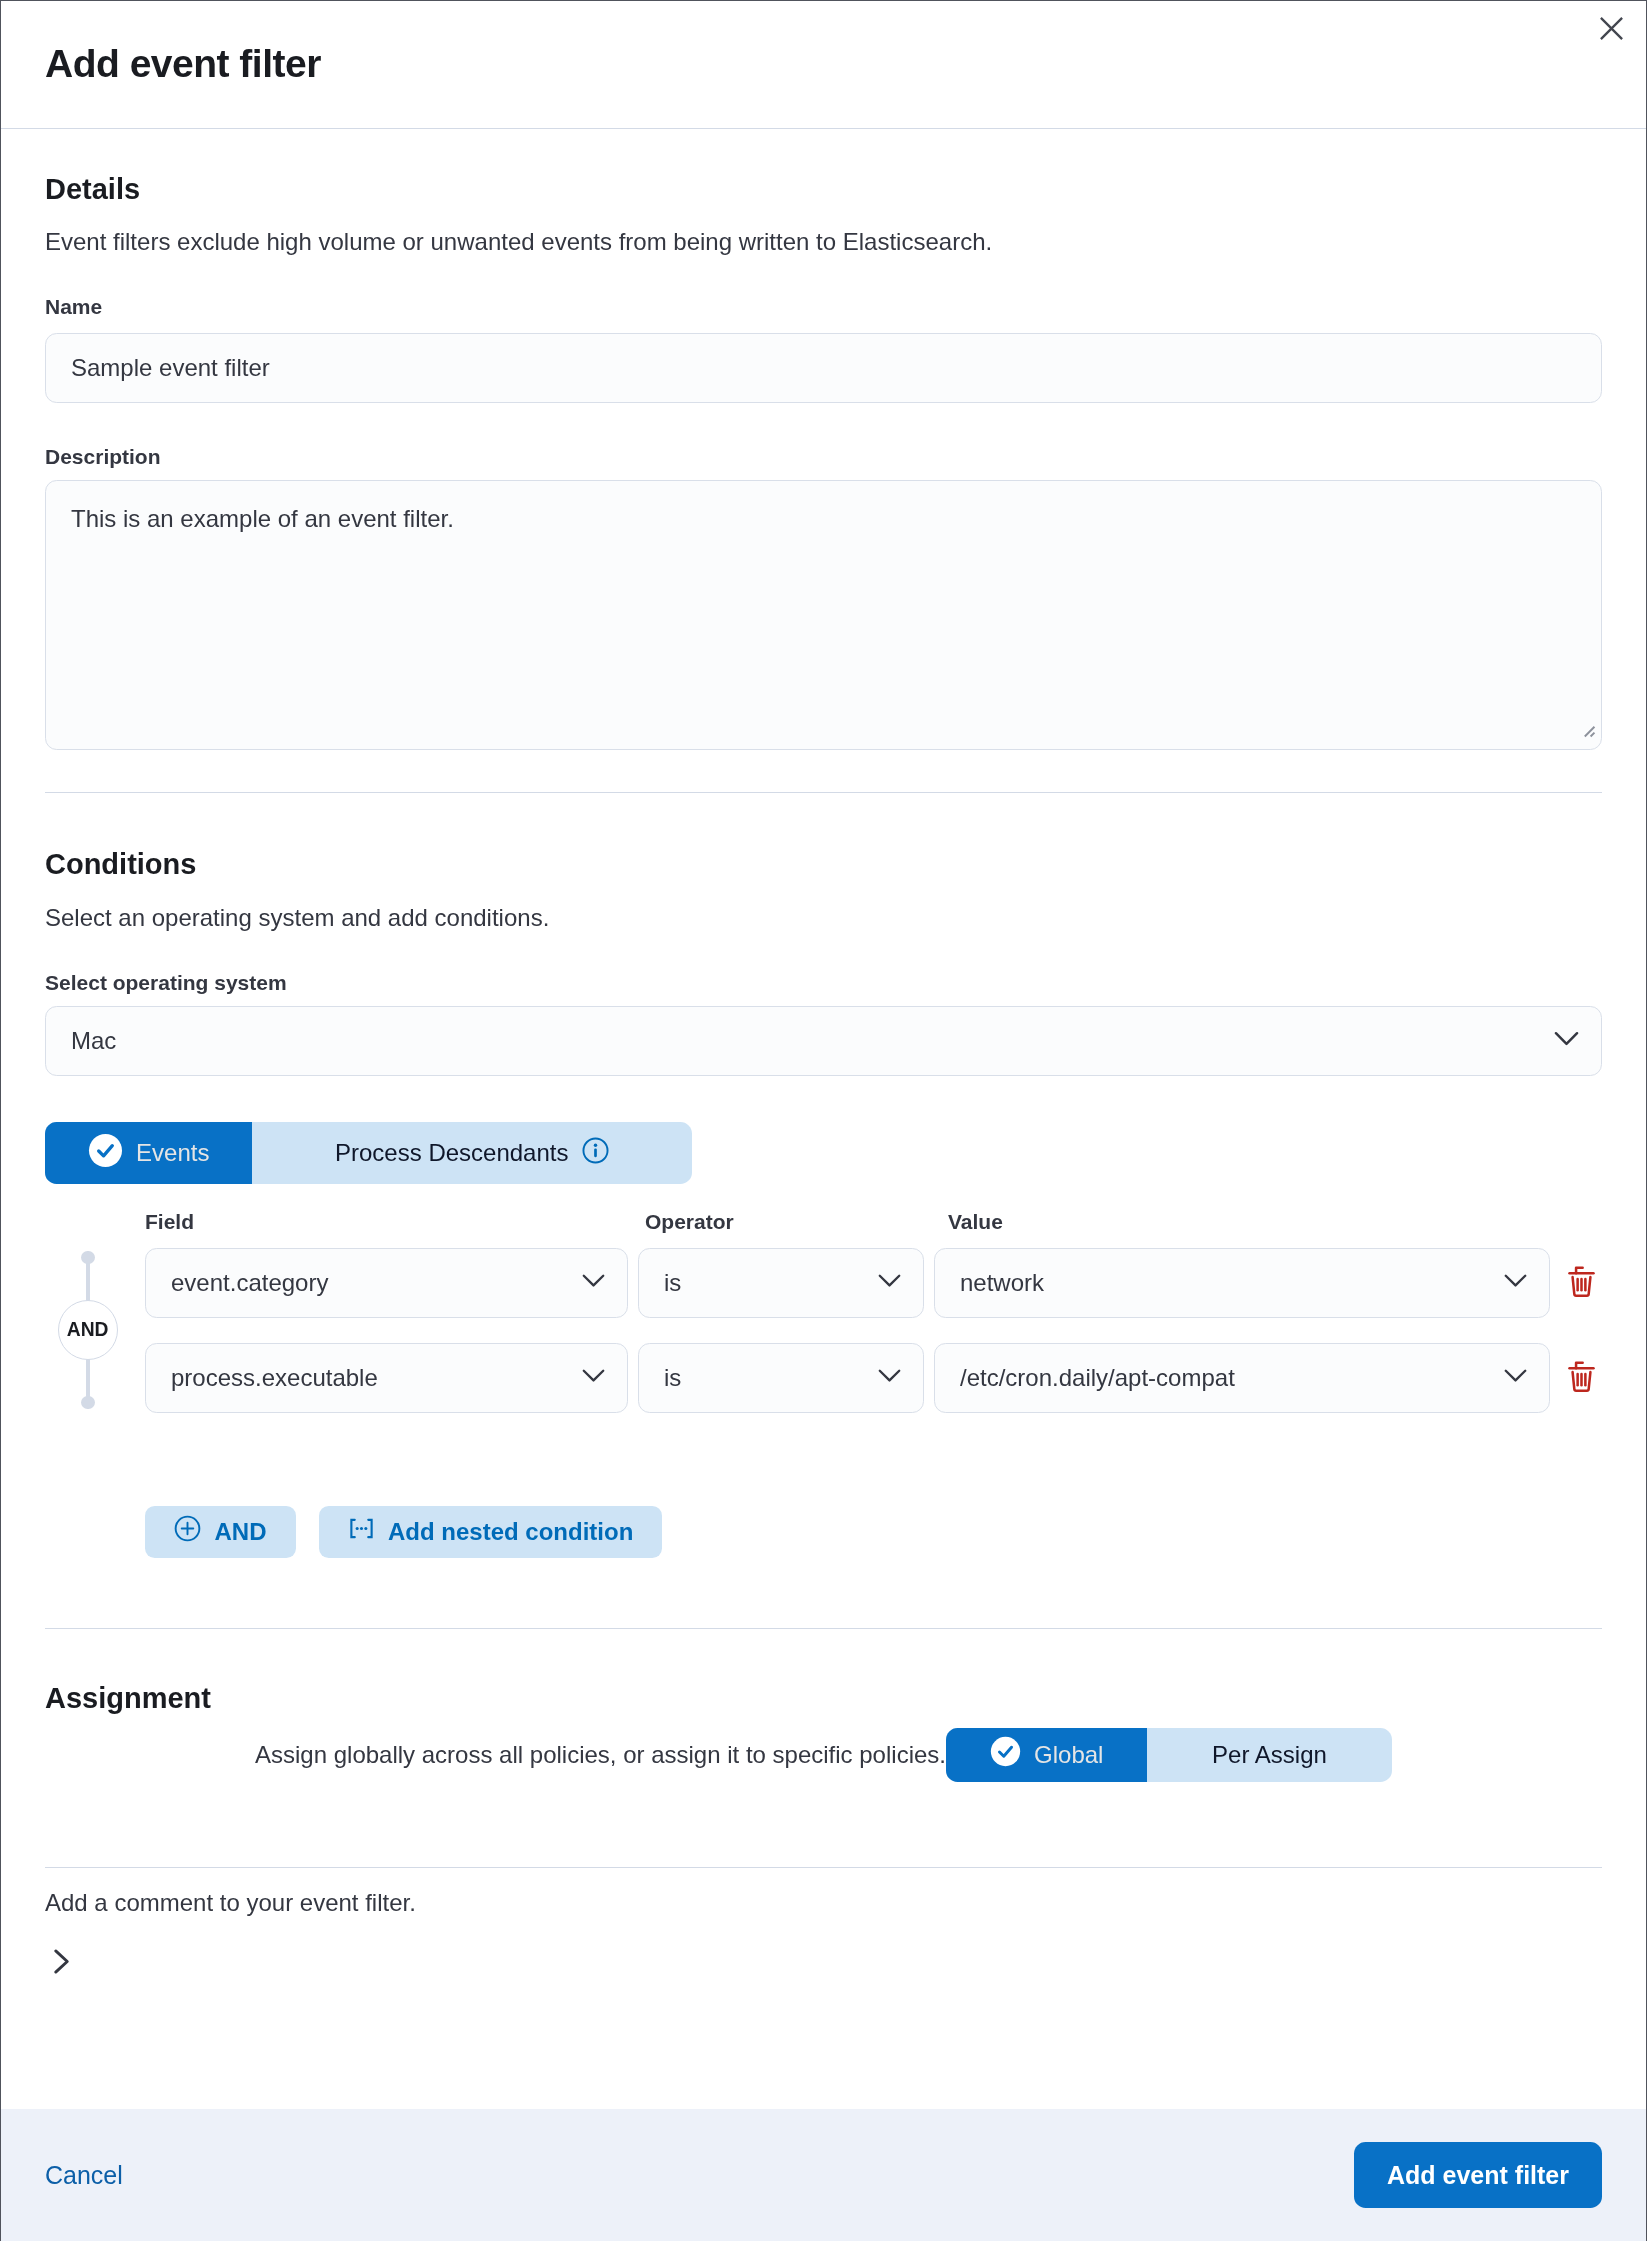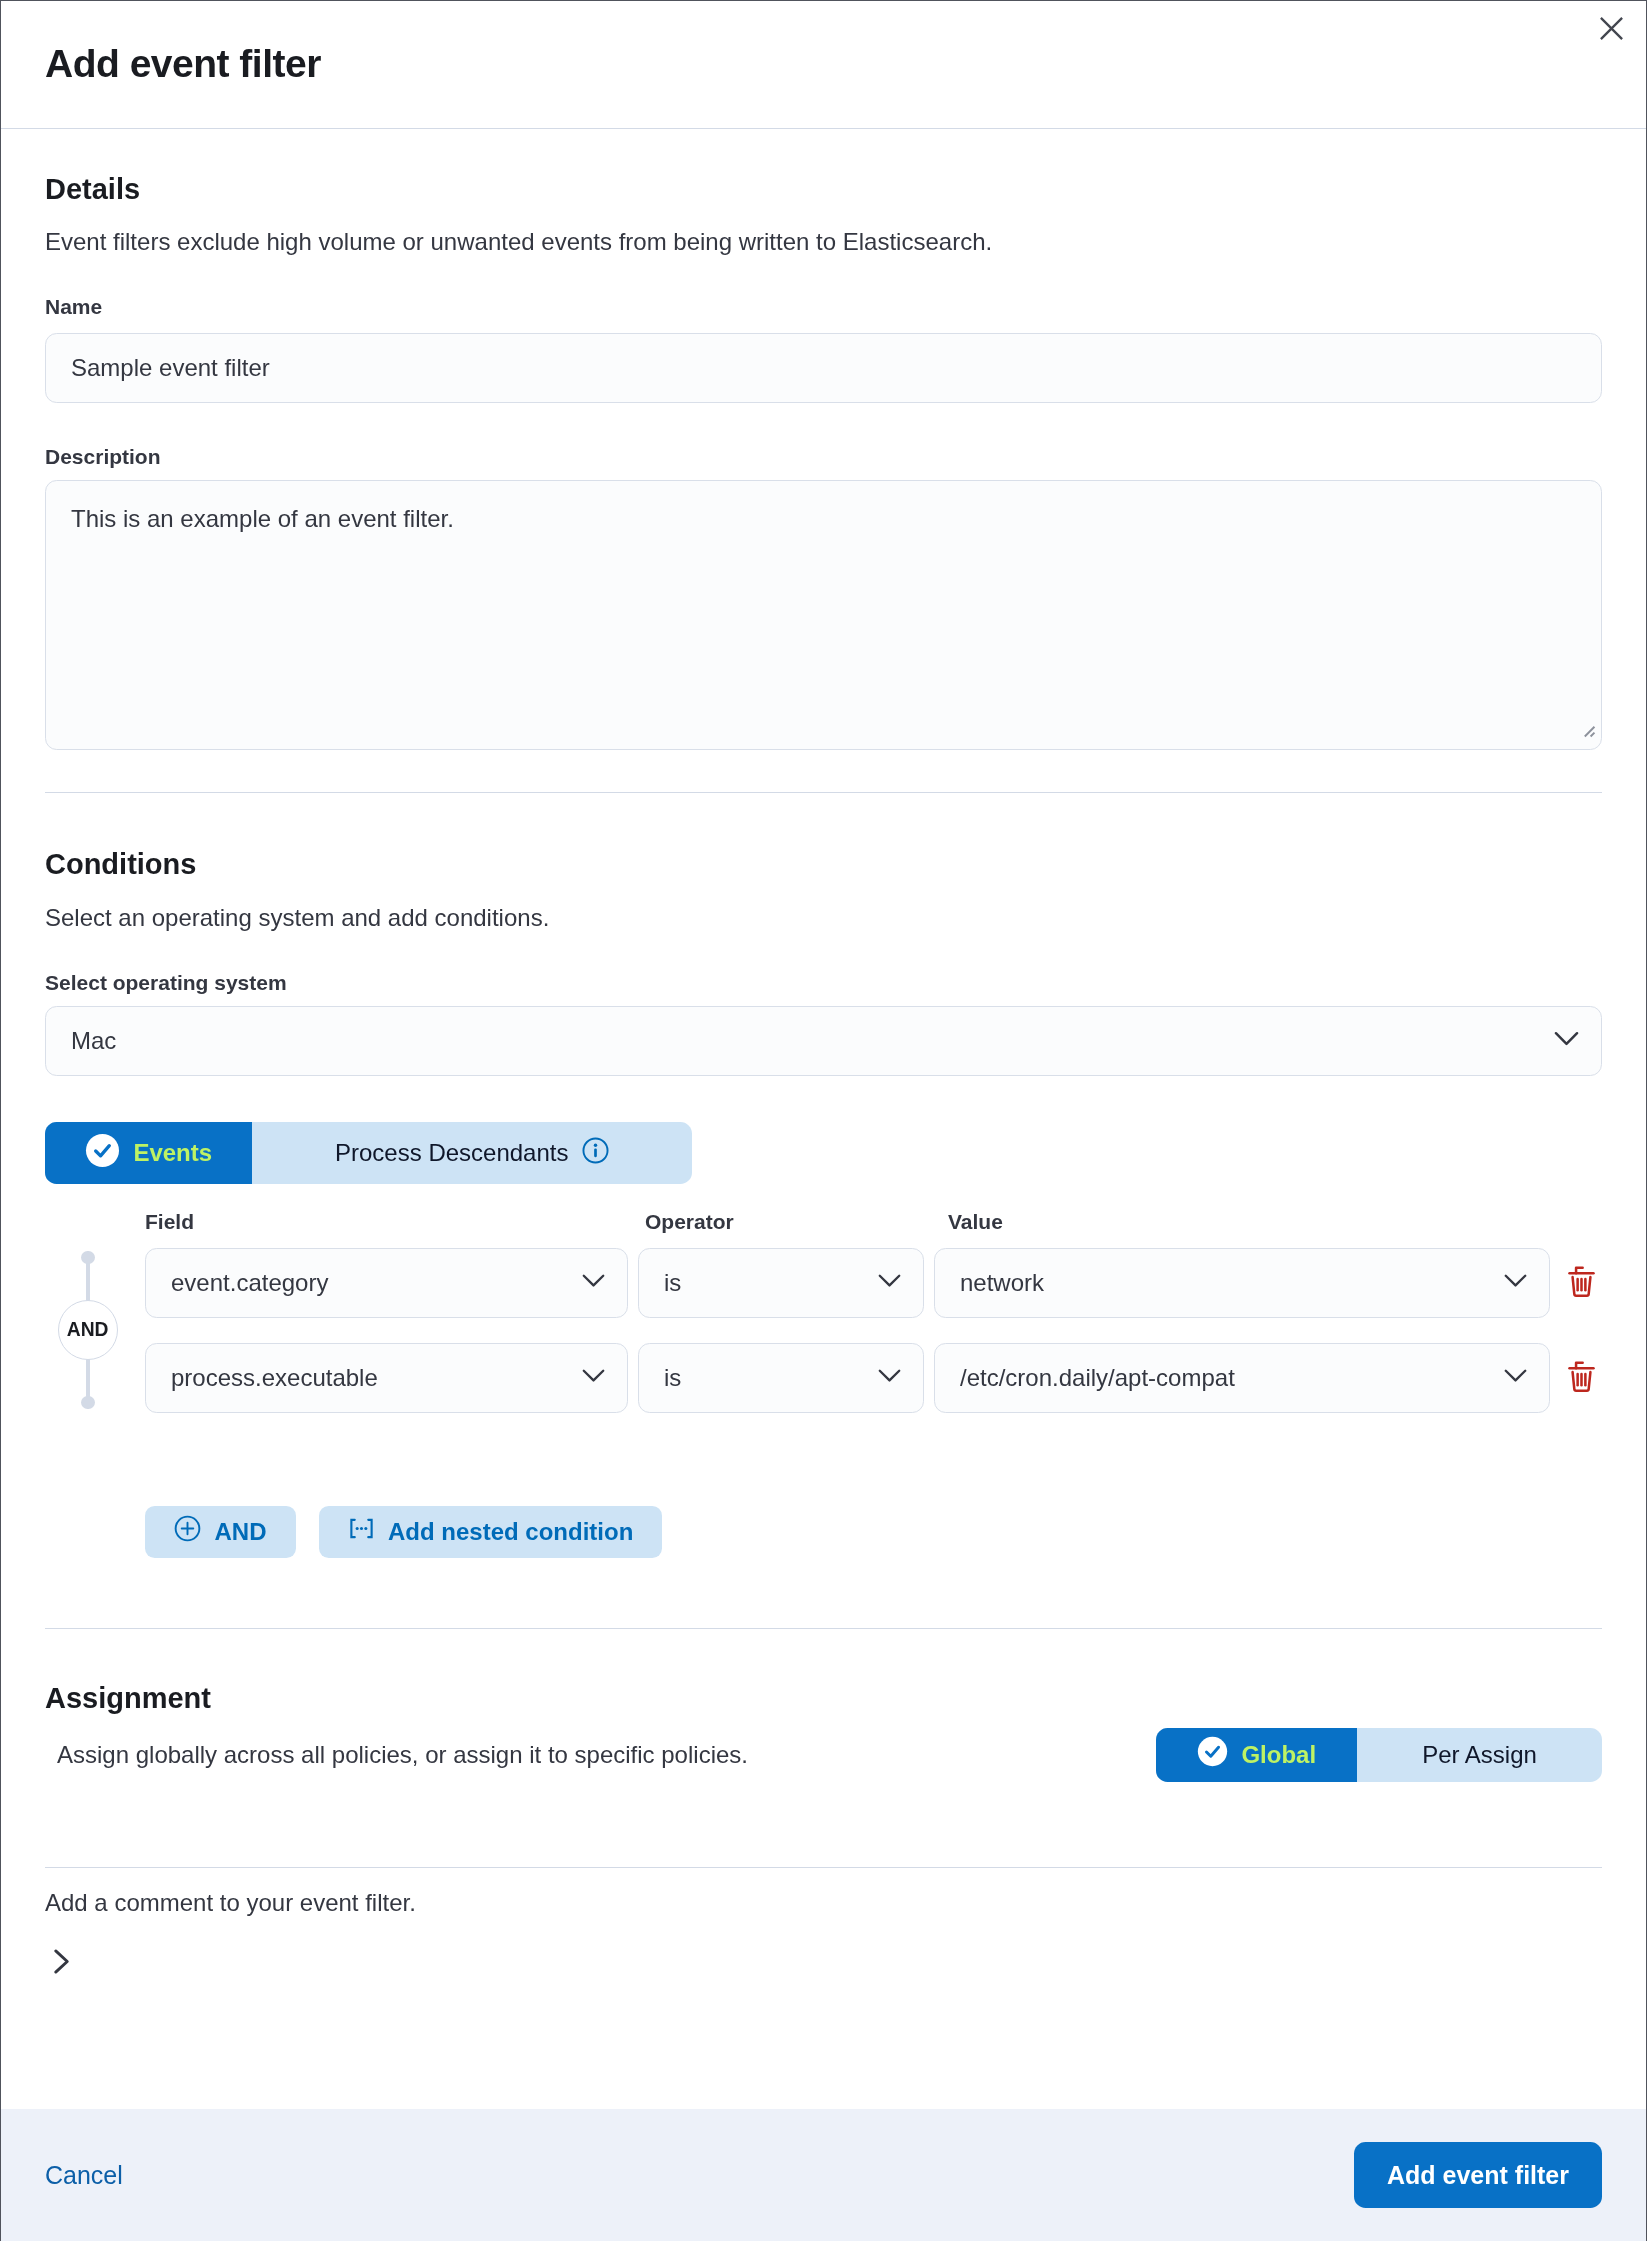--- a/index.html
+++ b/index.html
@@ -64,21 +64,21 @@
   
   .btn-group {
     display: inline-flex; border-radius: 11.6px; overflow: hidden;
     background: #cde3f5;
   }
   .btn-group button {
     border: none; cursor: pointer; font-family: inherit;
     display: flex; align-items: center; justify-content: center;
     background: transparent; font-size: 24px; color: #0f172a;
   }
-  .btn-group button.selected { background: #0871c6; color: #bef264; font-weight: 700; }
+  .btn-group button.selected { background: #0871c6; color: #e5e5e5; font-weight: 400; }
   .tab-events { height: 62px; }
   .tab-events .seg-events { width: 207px; gap: 13.5px; }
   .tab-events .seg-descendants { width: 440px; gap: 13.5px; }
   .toggle-assign { height: 54px; }
   .toggle-assign .seg-global { width: 201px; gap: 13.5px; }
   .toggle-assign .seg-perpolicy { width: 245px; }
   
   .cond-headers { display: flex; margin-top: 25px; padding-left: 100px; }
   .cond-headers .h-field { width: 500px; }
   .cond-headers .h-operator { width: 303px; }
@@ -108,21 +108,21 @@
   }
   .cond-actions { display: flex; gap: 23px; margin-top: 93px; padding-left: 100px; }
   .soft-btn {
     height: 52px; border: none; border-radius: 9.7px;
     background: #cde3f5; color: #006bb8;
     font-size: 24px; font-weight: 600; font-family: inherit;
     display: flex; align-items: center; gap: 13.5px;
     padding: 0 29px; cursor: pointer;
   }
   
-  .assign-row { display: flex; align-items: center; justify-content: space-between; margin-top: 11.6px; margin-left: 12px; }
+  .assign-row { display: flex; align-items: center; justify-content: center; margin-top: 11.6px; }
   .assign-row .section-desc { margin-top: 0; }
   
   .accordion-toggle {
     background: none; border: none; cursor: pointer;
     margin-top: 27px; margin-left: 3.9px;
     width: 39px; height: 33px;
     display: flex; align-items: center;
   }
   
   .modal-footer {

